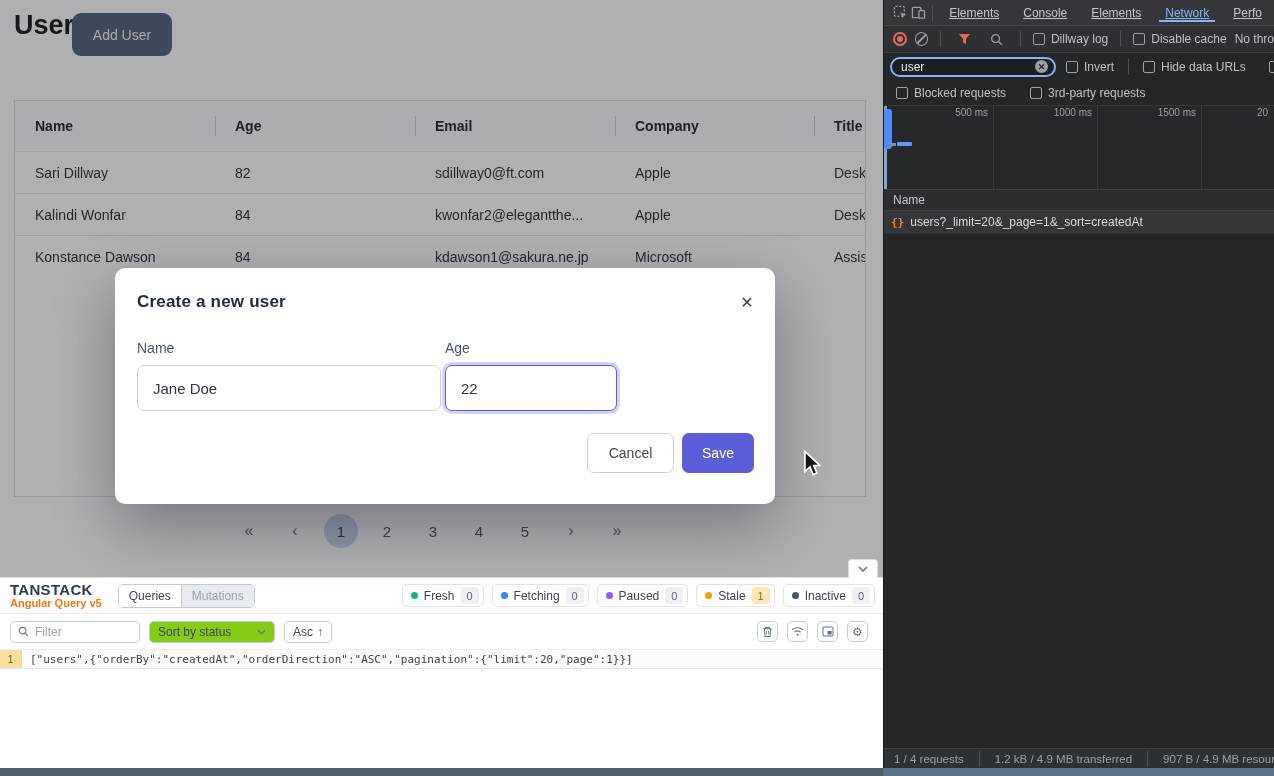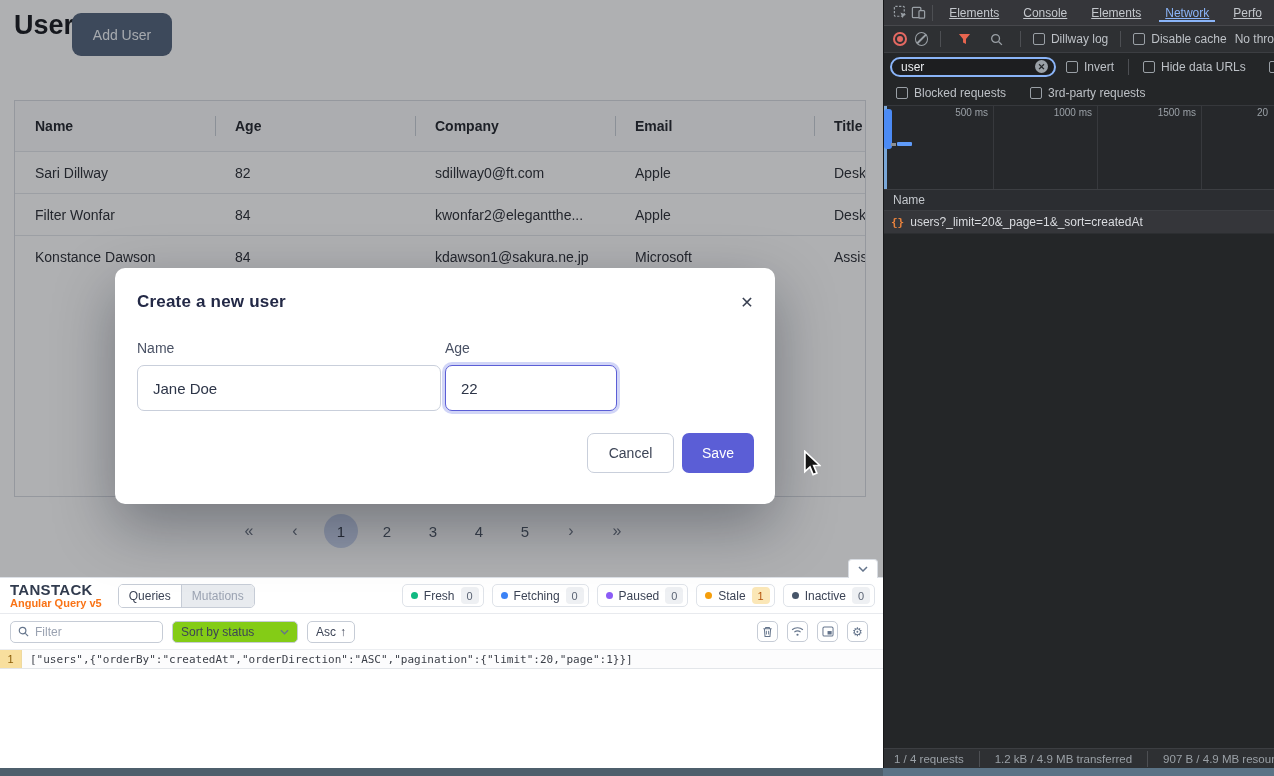--- a/index.html
+++ b/index.html
@@ -71,21 +71,21 @@
   .ts-tab.inactive { background:#e8ebef; color:#9aa2b1; }
   .ts-badges { margin-left:auto; display:flex; gap:8px; }
   .ts-badge { display:flex; align-items:center; gap:6px; height:23px; padding:0 4px 0 8px;
               border:1px solid #dfe3e9; border-radius:5px; font-size:12px; color:#3c4456; background:#fff; cursor:pointer;}
   .ts-dot { width:7px; height:7px; border-radius:50%; }
   .dot-0{background:#10b981;} .dot-1{background:#3b82f6;} .dot-2{background:#8b5cf6;} .dot-3{background:#f59e0b;} .dot-4{background:#475569;}
   .ts-count { min-width:18px; height:17px; display:flex; align-items:center; justify-content:center;
               background:#eef0f3; border-radius:4px; font-size:11px; color:#5b6474; padding:0 4px;}
   .ts-count.warn { background:#fbe7b7; color:#b45309; }
   .ts-toolbar { display:flex; align-items:center; height:35px; padding:0 15px 0 10px; gap:9px; }
-  .ts-filter { display:flex; align-items:center; gap:6px; width:153px; height:22px; border:1px solid #c6ccd6;
+  .ts-filter { display:flex; align-items:center; gap:6px; width:130px; height:22px; border:1px solid #c6ccd6;
                border-radius:5px; padding:0 7px; background:#fff;}
   .ts-filter input { border:none; outline:none; width:100%; font-size:12px; color:#3c4456; font-family:"Liberation Sans",sans-serif;}
   .ts-filter input::placeholder { color:#9aa2b1; }
   .ts-select { display:flex; align-items:center; justify-content:space-between; width:126px; height:22px;
                border:1px solid #c6ccd6; border-radius:5px; padding:0 8px; font-size:12px; color:#3c4456; background:#84cc16; cursor:pointer;}
   .ts-asc { display:flex; align-items:center; gap:4px; height:22px; border:1px solid #c6ccd6; border-radius:5px;
             padding:0 8px; font-size:12px; color:#3c4456; background:#fff; cursor:pointer;}
   .ts-iconbtns { margin-left:auto; display:flex; gap:9px; }
   .ts-iconbtn { width:21px; height:21px; border:1px solid #c6ccd6; border-radius:5px; background:#fff;
                 display:flex; align-items:center; justify-content:center; color:#64748b; cursor:pointer; font-size:12px;}
@@ -146,33 +146,33 @@
 <div class="screen">
 
   <div class="app-pane">
     <h1 class="app-title">Users</h1>
     <button class="add-user-btn">Add User</button>
 
     <div class="user-table">
       <div class="t-header">
         <div class="cell">Name</div>
         <div class="cell">Age</div>
+        <div class="cell">Email</div>
         <div class="cell">Company</div>
-        <div class="cell">Email</div>
         <div class="cell">Title</div>
       </div>
       <div class="t-row">
         <div class="cell">Sari Dillway</div>
         <div class="cell">82</div>
         <div class="cell">sdillway0@ft.com</div>
         <div class="cell">Apple</div>
         <div class="cell">Desk</div>
       </div>
       <div class="t-row">
-        <div class="cell">Filter Wonfar</div>
+        <div class="cell">Kalindi Wonfar</div>
         <div class="cell">84</div>
         <div class="cell">kwonfar2@elegantthe...</div>
         <div class="cell">Apple</div>
         <div class="cell">Desk</div>
       </div>
       <div class="t-row">
         <div class="cell">Konstance Dawson</div>
         <div class="cell">84</div>
         <div class="cell">kdawson1@sakura.ne.jp</div>
         <div class="cell">Microsoft</div>

